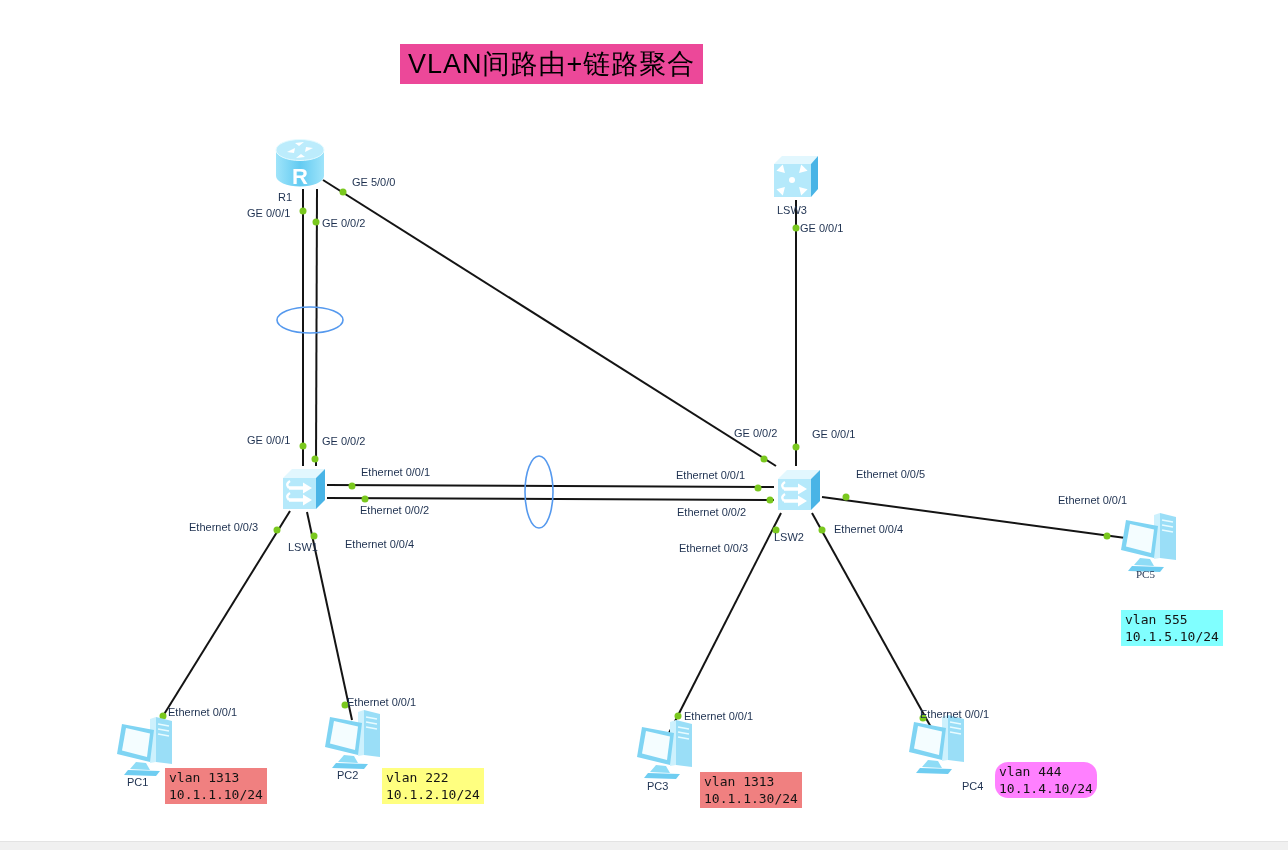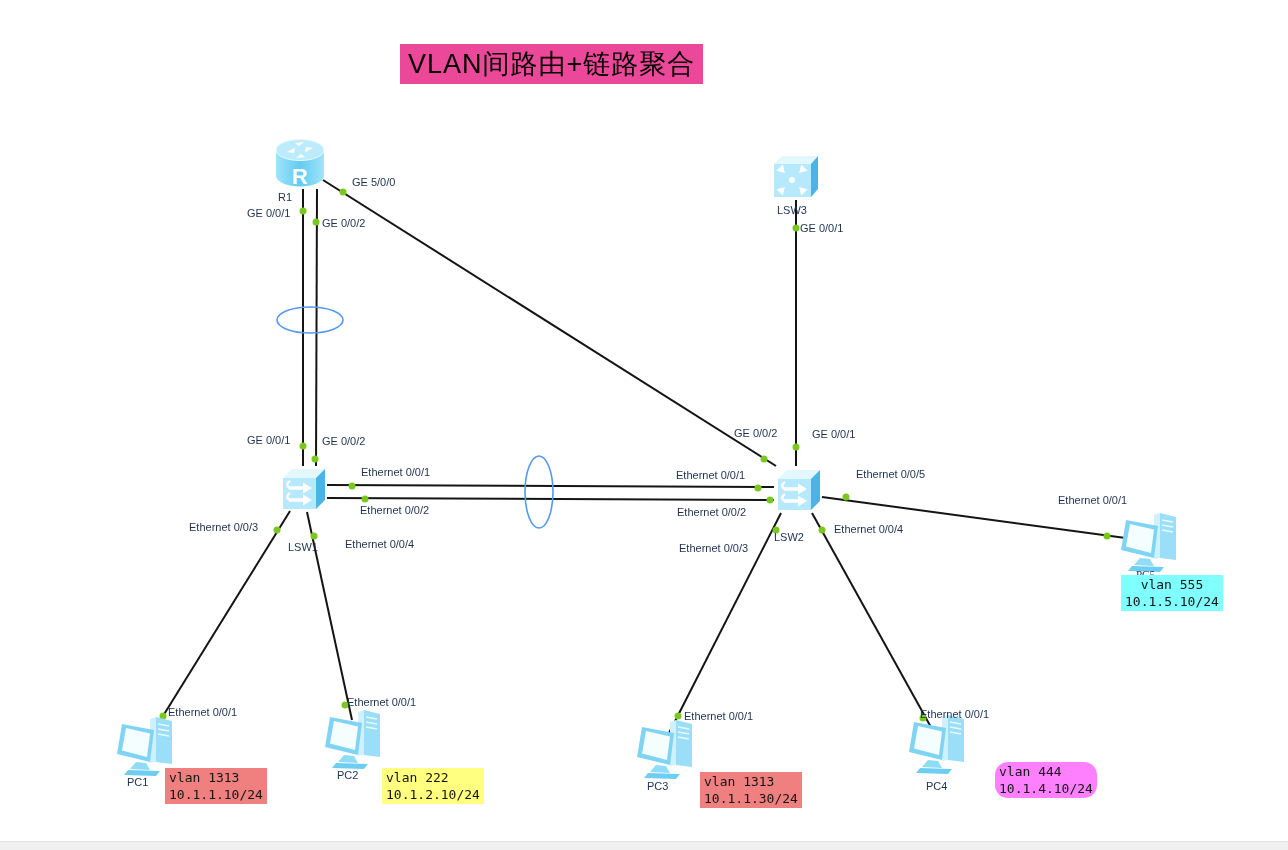--- a/index.html
+++ b/index.html
@@ -186,21 +186,21 @@
     <g stroke="#e8fbff" stroke-width="1.5">
       <path d="M42,12 l11,2" fill="none"></path>
             <path d="M42,17 l11,2" fill="none"></path>
             <path d="M42,22 l11,2" fill="none"></path>
     </g>
     <polygon points="6,12 38,18 34,50 1,42" fill="#7fd4f3"></polygon>
     <polygon points="10,16 34,21.5 31,45 6,38.5" fill="#f4fdff"></polygon>
     <polygon points="20,50 30,51 34,58 14,57" fill="#8edcf6"></polygon>
     <polygon points="12,58 44,59 40,64 8,63" fill="#6fcdf1"></polygon>
   </svg></div>
-      <div class="dev-label" style="left: 926px; top: 780px;">PC4</div>
+      <div class="dev-label" style="left: 962px; top: 780px;">PC4</div>
       <div class="node" style="left: 1120px; top: 508px;">
   <svg width="62" height="66" viewBox="0 0 62 66">
     <polygon points="40,5 56,9 56,52 40,50" fill="#9adef7"></polygon>
     <polygon points="34,7 40,5 40,50 34,51" fill="#cdf1fd"></polygon>
     <g stroke="#e8fbff" stroke-width="1.5">
       <path d="M42,12 l11,2" fill="none"></path>
             <path d="M42,17 l11,2" fill="none"></path>
             <path d="M42,22 l11,2" fill="none"></path>
     </g>
     <polygon points="6,12 38,18 34,50 1,42" fill="#7fd4f3"></polygon>
@@ -233,17 +233,17 @@
       <div class="port-label" style="left: 1058px; top: 494px;">Ethernet 0/0/1</div>
       <div class="note" style="left: 165px; top: 768px; background: rgb(240, 128, 128);">vlan 1313
 10.1.1.10/24</div>
       <div class="note" style="left: 161px; top: 808px; background: rgb(144, 238, 144); margin-top: 35px;">GW: 10.1.1.1</div>
       <div class="note" style="left: 382px; top: 768px; background: rgb(255, 255, 128);">vlan 222
 10.1.2.10/24</div>
       <div class="note" style="left: 700px; top: 772px; background: rgb(240, 128, 128);">vlan 1313
 10.1.1.30/24</div>
       <div class="note" style="left: 995px; top: 762px; background: rgb(255, 128, 255); border-radius: 13px;">vlan 444
 10.1.4.10/24</div>
-      <div class="note" style="left: 1121px; top: 575px; background: rgb(128, 255, 255); text-align: center;">vlan 555
+      <div class="note" style="left: 1121px; top: 610px; background: rgb(128, 255, 255);">vlan 555
 10.1.5.10/24</div>
     </div>
   <div id="bottom-strip"></div>
 </div>
 
 </body></html>

